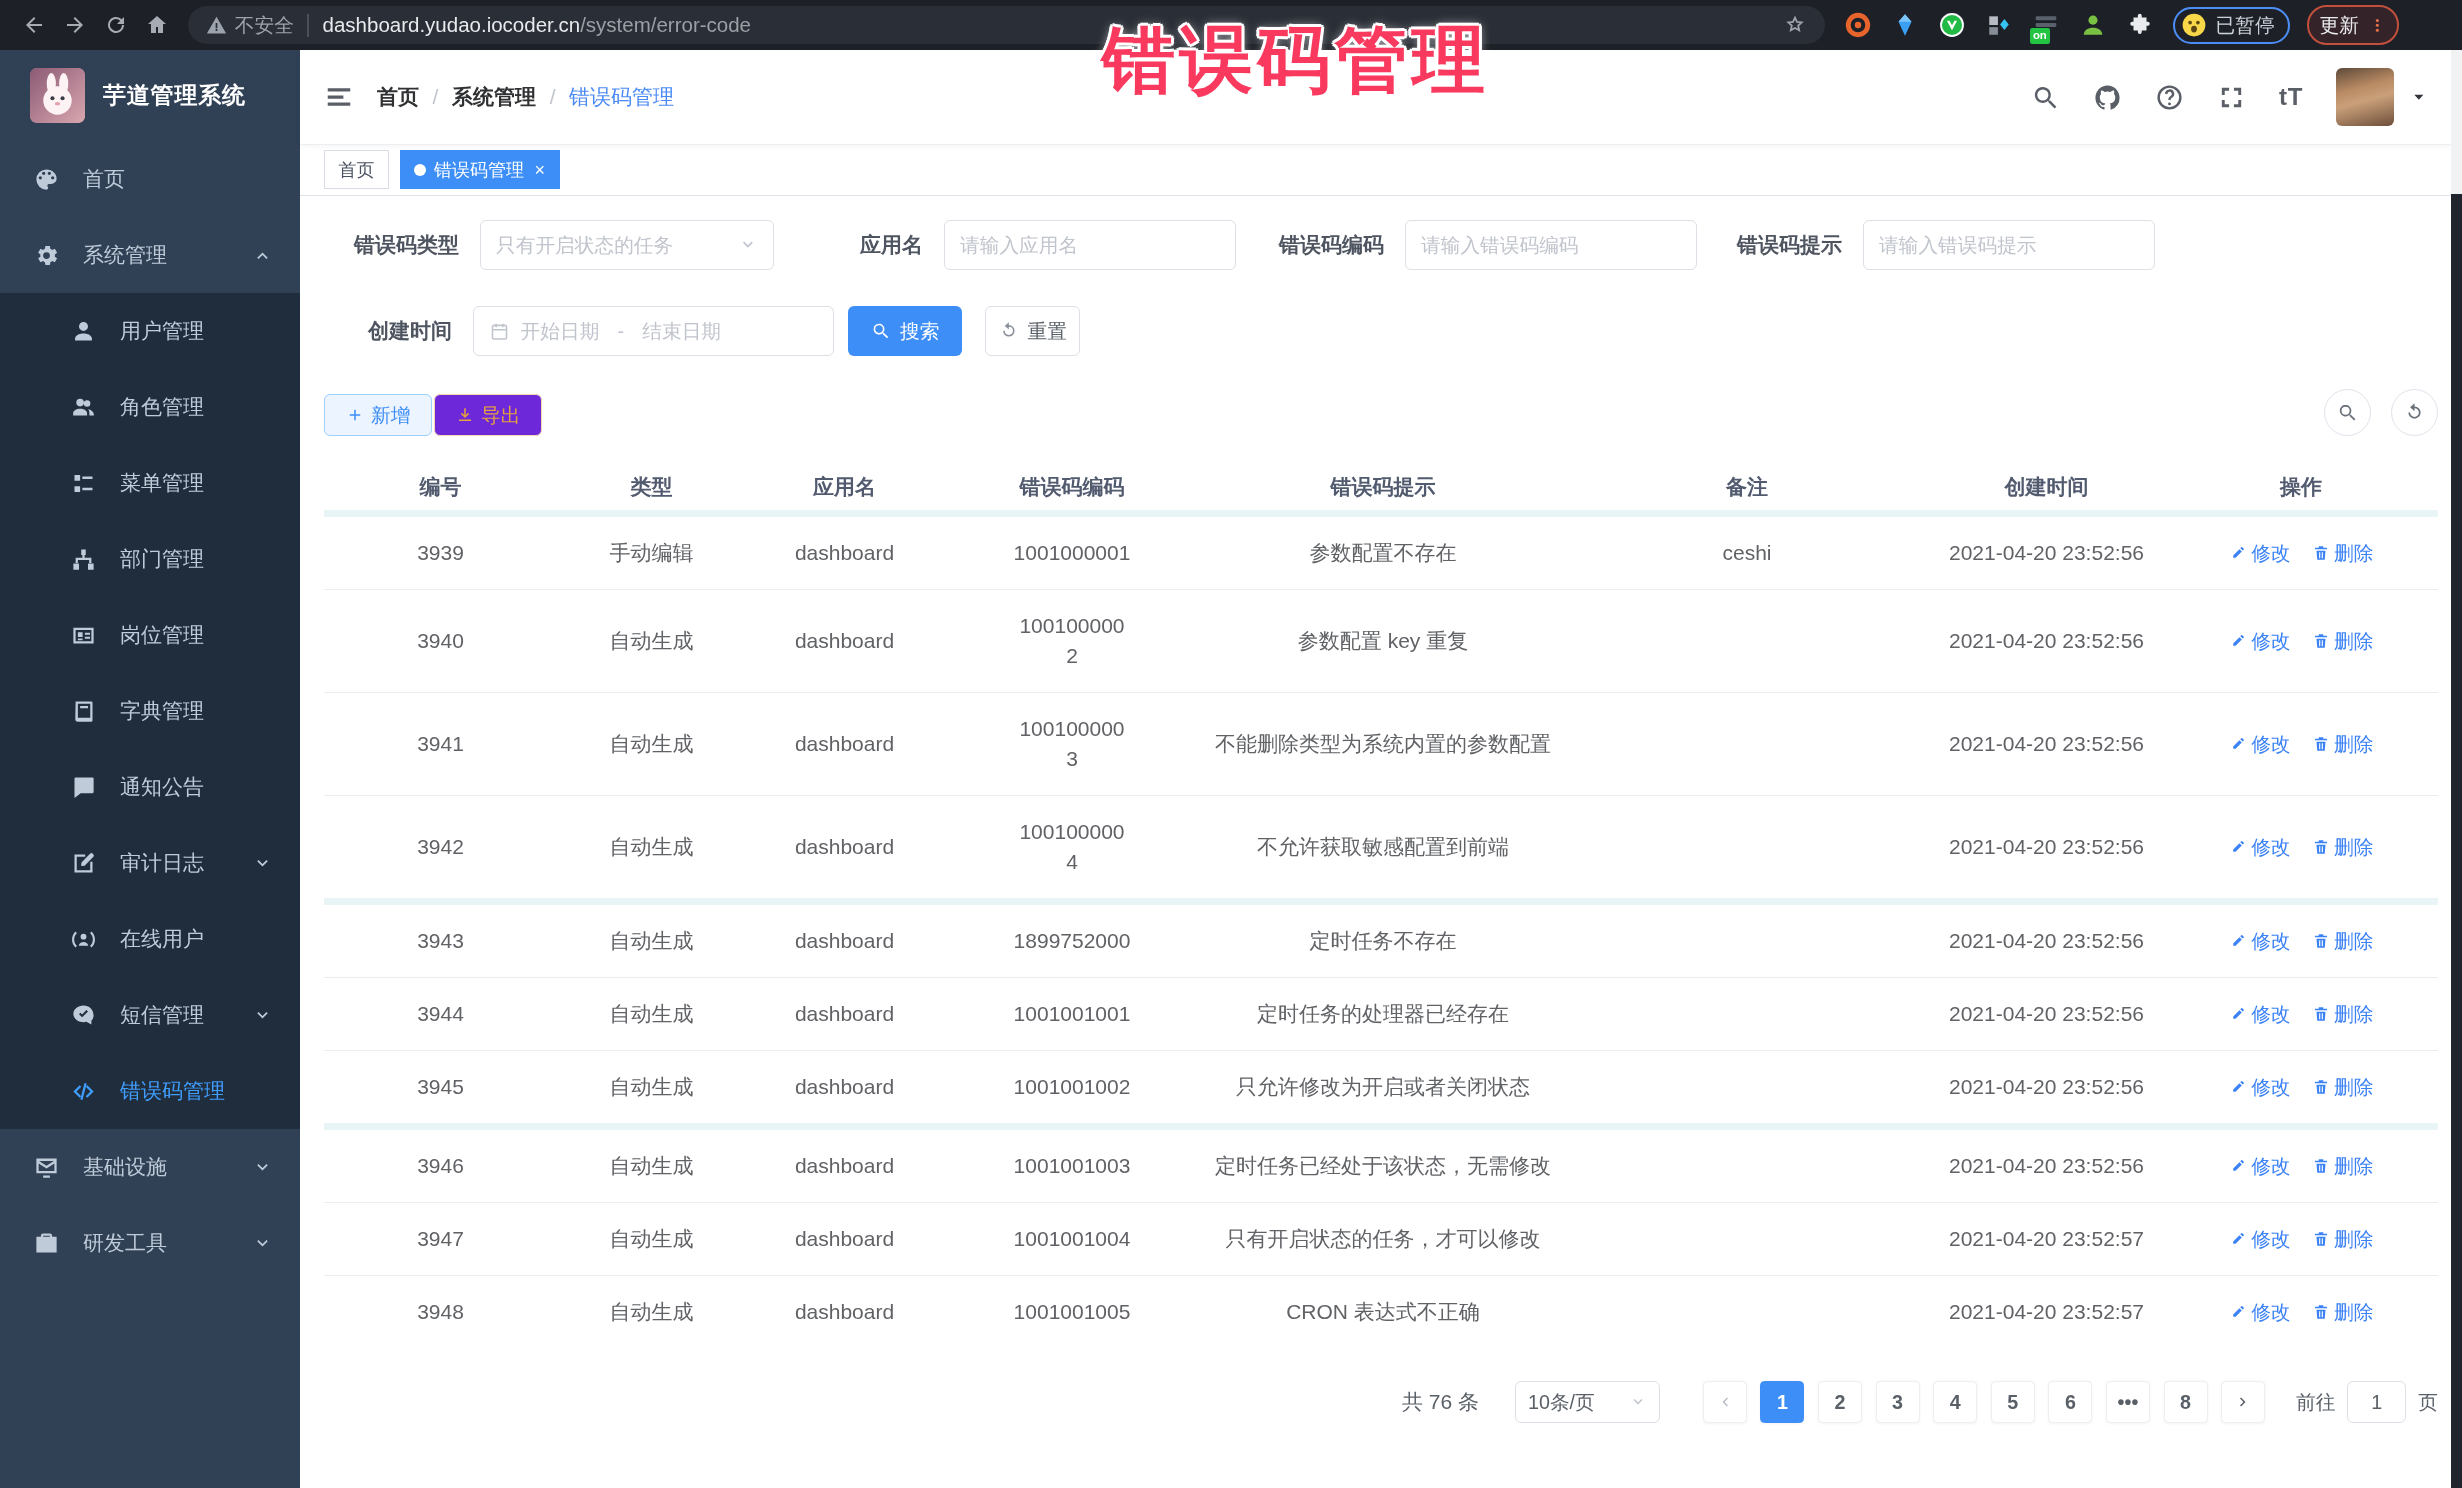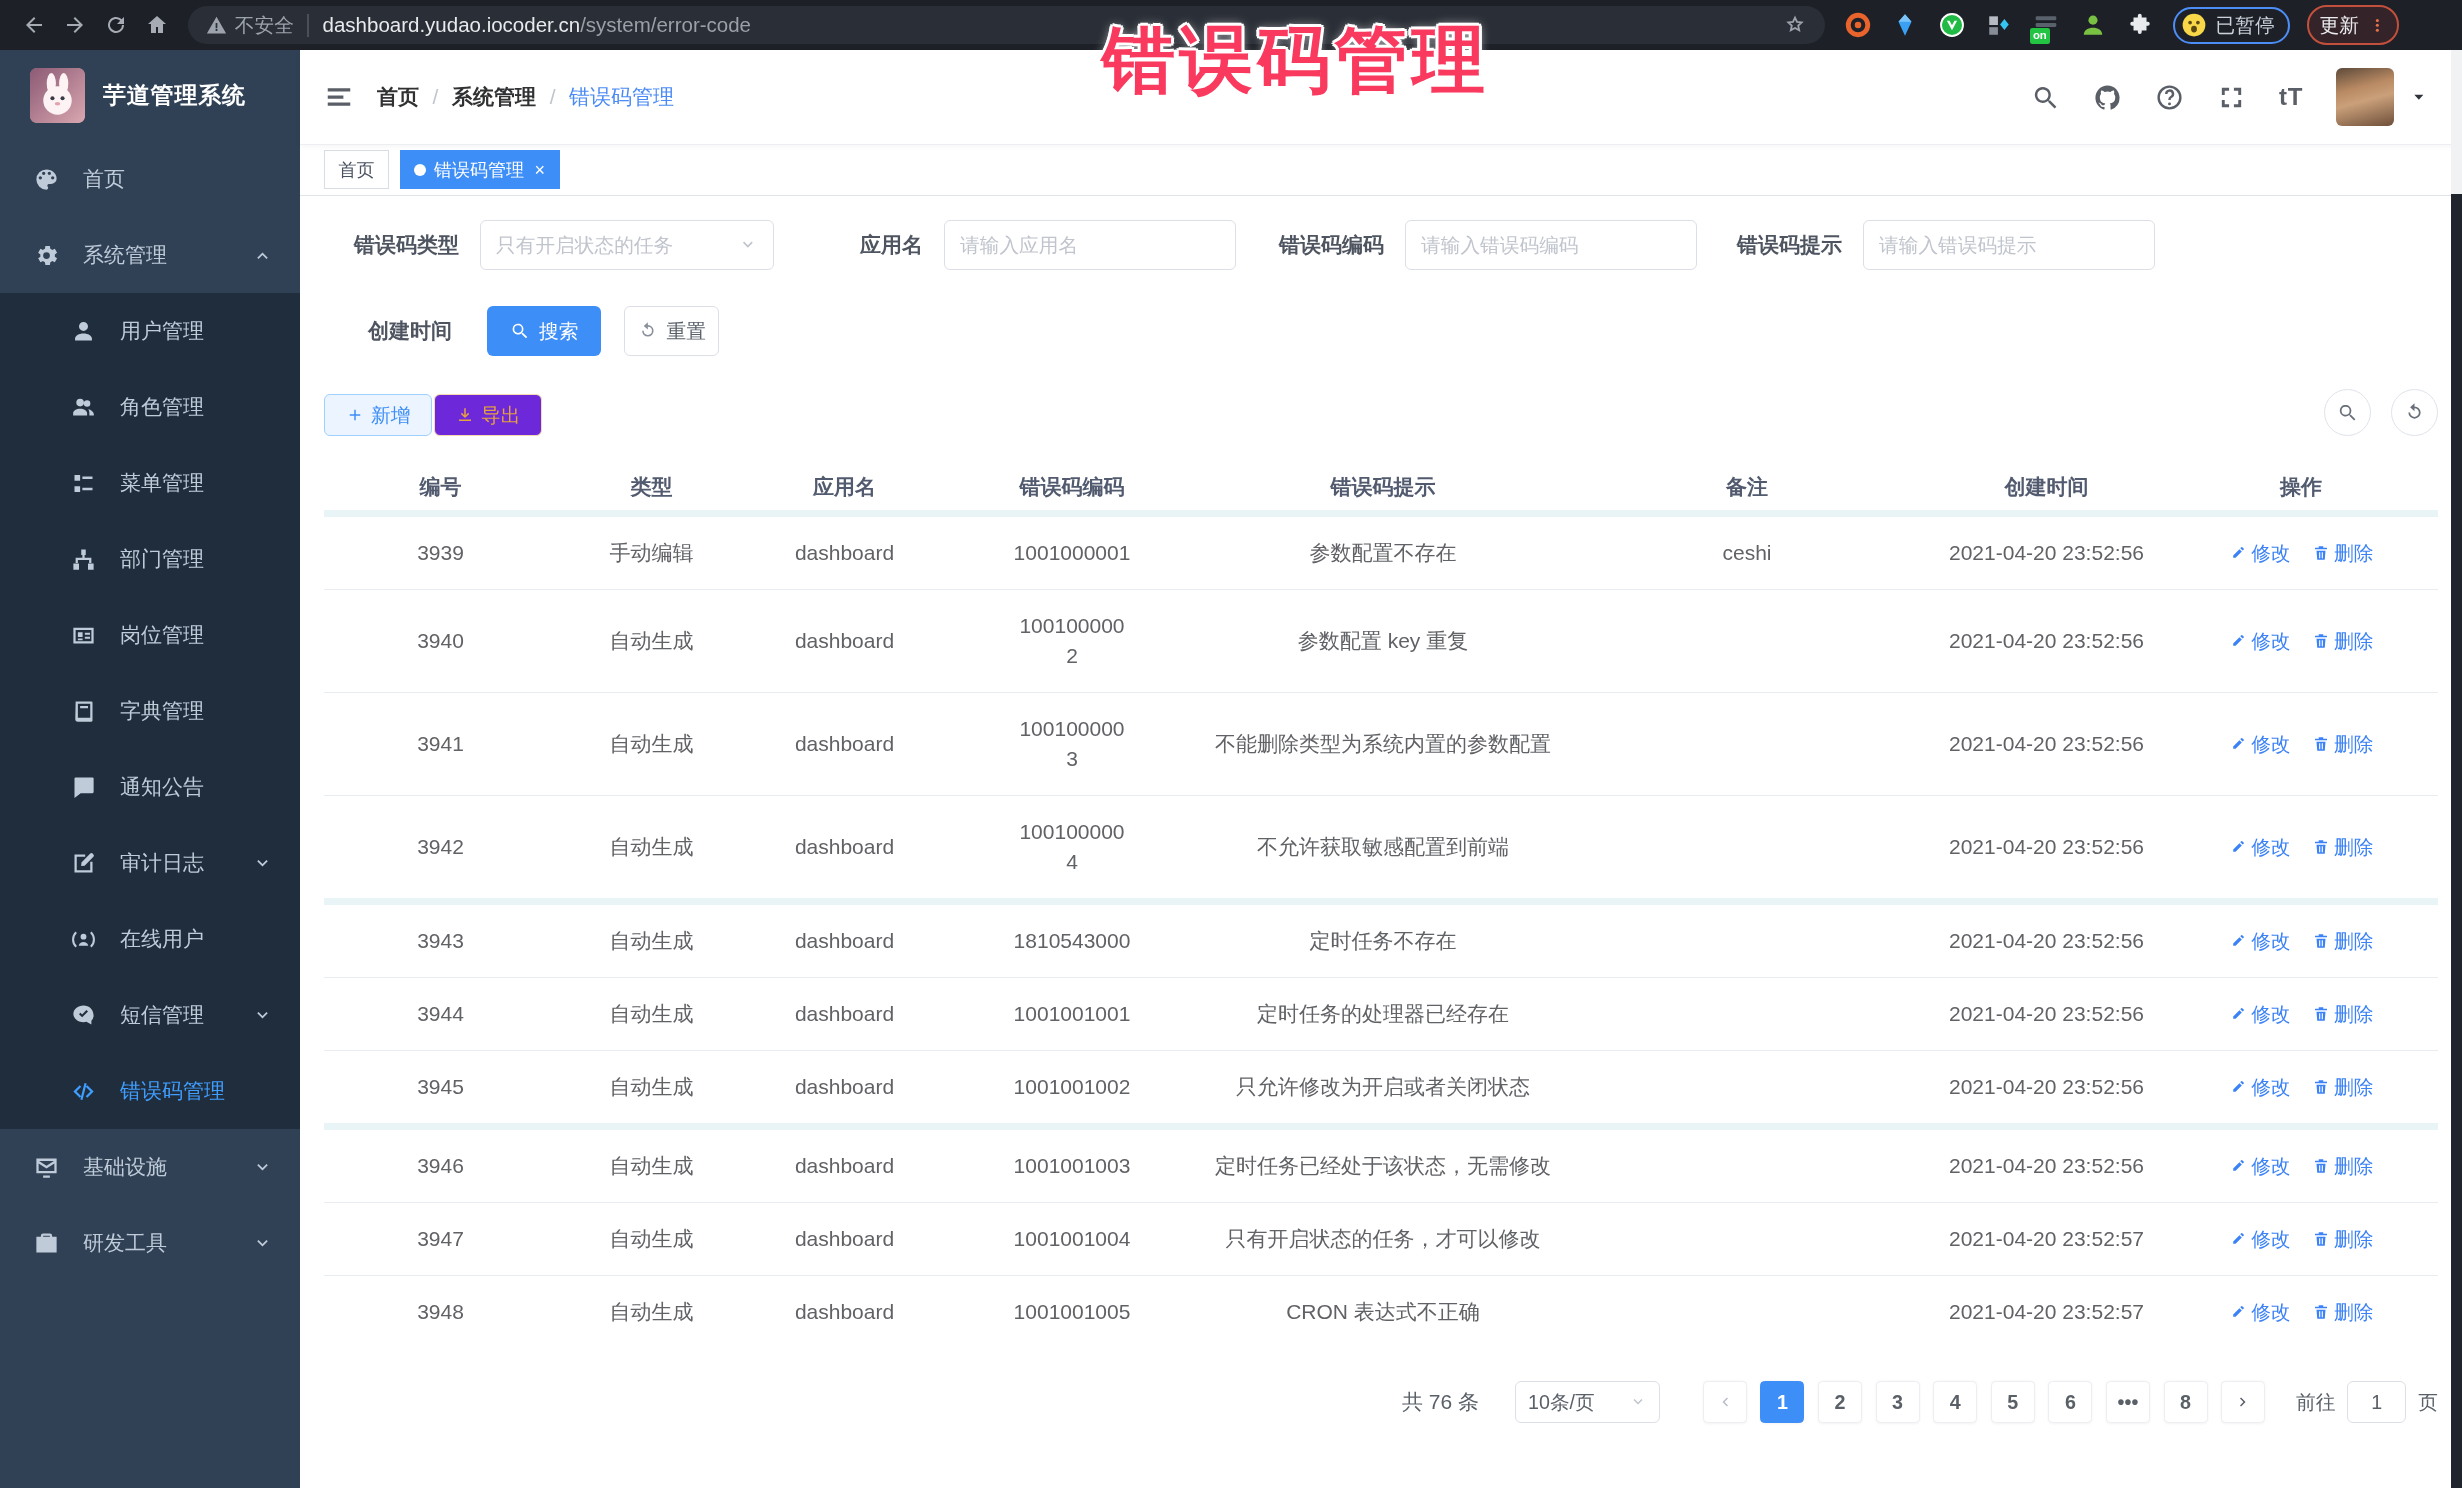--- a/index.html
+++ b/index.html
@@ -543,20 +543,31 @@
           <input placeholder="请输入错误码编码" style="">
         </div>
         <span class="flabel ml-g4">错误码提示</span>
         <div class="ctrl inp">
           <input placeholder="请输入错误码提示" style="">
         </div>
       </div>
 
       <div class="filter-row r2">
         <span class="flabel">创建时间</span>
+        <div class="ctrl date-range">
+          <span class="cal">
+              <svg viewBox="0 0 24 24" fill="none" stroke="currentColor" stroke-width="1.8">
+                <rect x="4" y="5" width="16" height="15.5" rx="1.5"></rect>
+                <path d="M4 10h16M8.2 3v4M15.8 3v4"></path>
+              </svg>
+            </span>
+          <span class="ph">开始日期</span>
+          <span class="mid">-</span>
+          <span class="ph">结束日期</span>
+        </div>
         <button class="btn btn-primary">
           <span class="hr-icon" style="width:19.7px;height:19.7px;color:#fff">
               <svg viewBox="0 0 24 24" fill="currentColor">
                 <path d="M15.9 14.5h-.8l-.3-.3a6.6 6.6 0 1 0-.7.7l.3.3v.8l5.1 5.1 1.5-1.5zm-6.1 0a4.6 4.6 0 1 1 4.6-4.6 4.6 4.6 0 0 1-4.6 4.6z"></path>
               </svg>
             </span>
           <span>搜索</span>
         </button>
         <button class="btn btn-plain">
           <span style="width:19.7px;height:19.7px;color:#8a9099">
@@ -728,21 +739,21 @@
                   </span>
                   <span>删除</span>
                 </span>
               </span>
             </div>
 
             <div class="trow band">
               <span class="cell c1">3943</span>
               <span class="cell c2">自动生成</span>
               <span class="cell c3">dashboard</span>
-              <span class="cell c4 code-cell">1810543000</span>
+              <span class="cell c4 code-cell">1899752000</span>
               <span class="cell c5">定时任务不存在</span>
               <span class="cell c6"></span>
               <span class="cell c7">2021-04-20 23:52:56</span>
               <span class="cell c8 ops">
                 <span class="op">
                   <span style="width:18px;height:18px">
                     <svg viewBox="0 0 24 24" fill="currentColor">
                       <path d="m13.9 6.9 3.2 3.2-8.3 8.3H5.6v-3.2zM18.2 8.8 15 5.6l1.3-1.3a1 1 0 0 1 1.4 0l1.8 1.8a1 1 0 0 1 0 1.4z"></path>
                     </svg>
                   </span>

